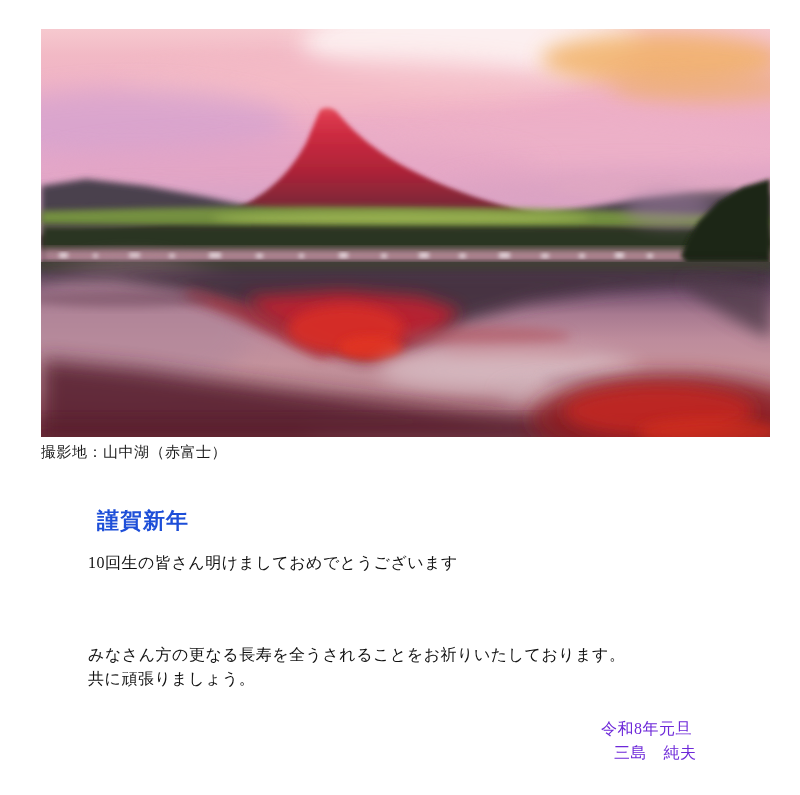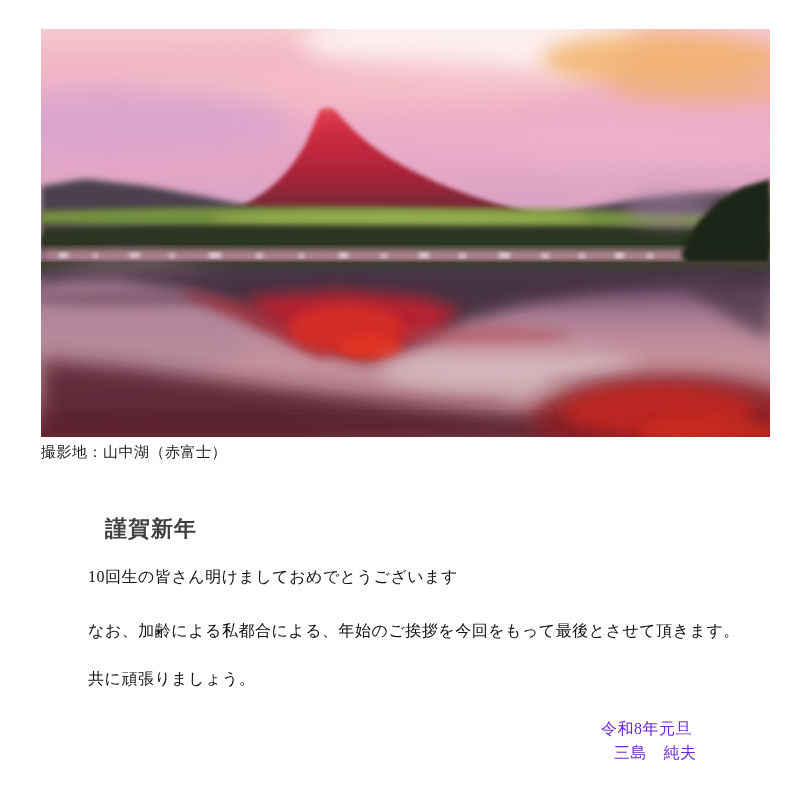--- a/index.html
+++ b/index.html
@@ -12,29 +12,29 @@
     position:absolute;left:41px;top:29px;width:729px;height:408px;
     overflow:hidden;background:#e6a8c8;
   }
   .photo svg{display:block;width:729px;height:408px;}
   .caption{
     position:absolute;left:41px;top:443px;width:727px;text-align:left;
     font-family:"Liberation Sans","DejaVu Sans",sans-serif;
     font-size:15px;letter-spacing:.5px;color:#1c1c1c;
   }
   .title{
-    position:absolute;left:93px;top:502px;margin:12px;
-    font-size:22px;font-weight:bold;letter-spacing:1px;color:#404040;
+    position:absolute;left:93px;top:502px;margin:4px;
+    font-size:22px;font-weight:bold;letter-spacing:1px;color:#1d4ed8;
   }
   .para{
     position:absolute;left:88px;margin:0;
     font-size:16px;line-height:24px;letter-spacing:.5px;color:#111;
     white-space:nowrap;
   }
-  .p1{top:565px;text-align:center;}
+  .p1{top:551px;text-align:center;}
   .p2{top:619px;}
   .signature{
     position:absolute;left:601px;top:717px;
     font-size:16px;line-height:24px;letter-spacing:.5px;color:#6d28d9;
   }
   .sig-name{padding-left:13px;}
 </style>
 </head>
 <body>
 
@@ -173,21 +173,21 @@
 </div>
 
 <div class="caption">撮影地：山中湖（赤富士）</div>
 
 <h1 class="title">謹賀新年</h1>
 
 <p class="para p1">
   <span>10回生の皆さん明けましておめでとうございます</span><br>
 </p>
 <p class="para p2">
-  <span>なお、加齢による私都合による、年始のご挨拶を今回をもって最後とさせて頂きます。</span><br>
   <br>
+  <span>みなさん方の更なる長寿を全うされることをお祈りいたしております。</span><br>
   <span>共に頑張りましょう。</span>
 </p>
 
 <div class="signature">
   <div>令和8年元旦</div>
   <div class="sig-name">三島　純夫</div>
 </div>
 
 </body></html>

